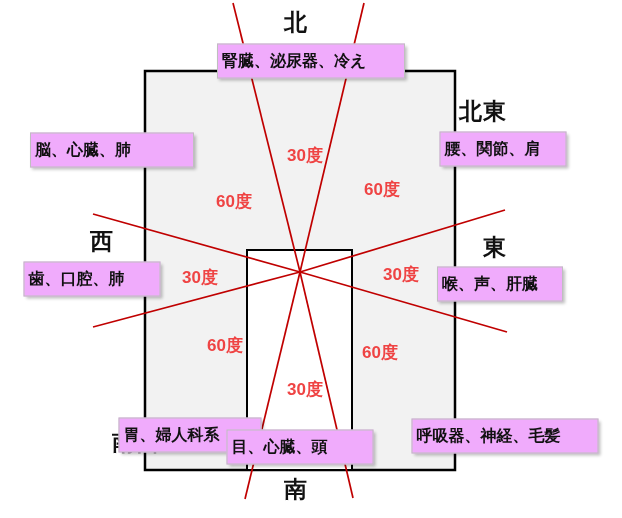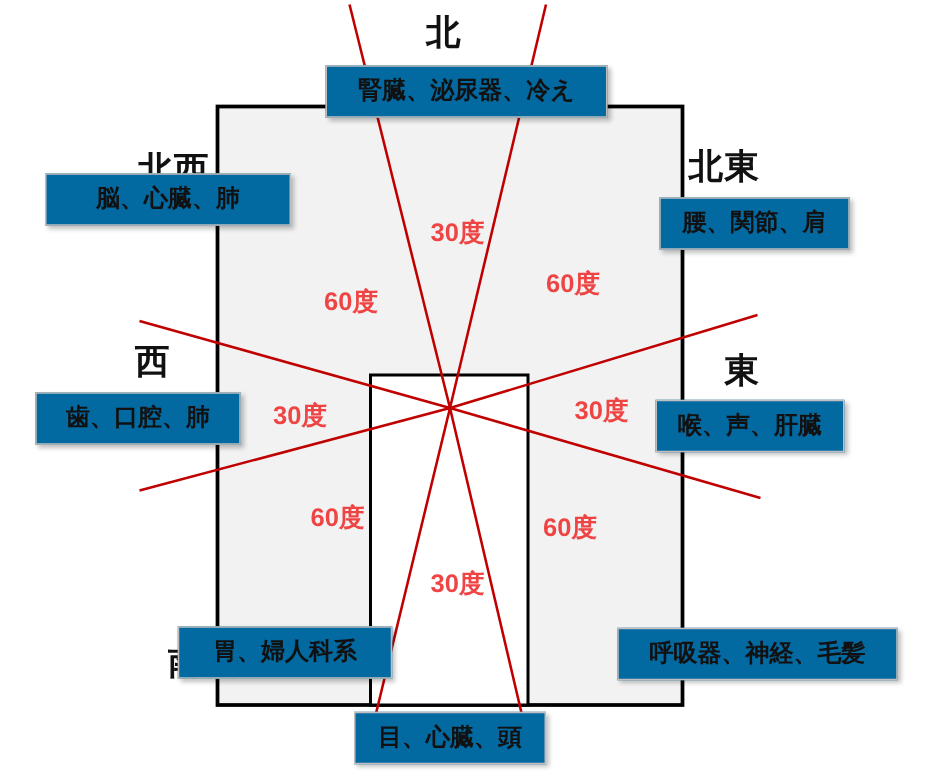--- a/index.html
+++ b/index.html
@@ -7,47 +7,47 @@
     position:relative;width:622px;height:518px;background:#ffffff;overflow:hidden;
     font-family:"Liberation Sans","DejaVu Sans",sans-serif;
   }
   #lines{position:absolute;left:0;top:0;width:622px;height:518px;}
   .dir-label{
     position:absolute;transform:translate(-50%,-50%);
     font-weight:bold;color:#111111;font-size:23px;letter-spacing:1px;white-space:nowrap;
   }
   .ailment-box{
     position:absolute;transform:translate(-50%,-50%);
-    background:#0369a1;border:1.5px solid #bfbfbf;
+    background:#f0abfc;border:1.5px solid #bfbfbf;
     box-shadow:2px 2px 3px rgba(0,0,0,0.25);
     color:#111111;font-size:16px;font-weight:600;
-    text-align:center;padding:6px 4px;white-space:nowrap;box-sizing:border-box;
+    text-align:left;padding:6px 4px;white-space:nowrap;box-sizing:border-box;
   }
   .angle-label{
     position:absolute;transform:translate(-50%,-50%);
     color:#ef4444;font-weight:bold;font-size:17px;white-space:nowrap;
   }
   
   .pos-n-lab{left:296px;top:22px;}
   .pos-nw-lab{left:116px;top:113px;}
   .pos-ne-lab{left:483px;top:111px;}
   .pos-w-lab{left:102px;top:241px;}
   .pos-e-lab{left:495px;top:247px;}
   .pos-sw-lab{left:136px;top:402px;margin-top:40px;}
   .pos-se-lab{left:491px;top:397px;}
   .pos-s-lab{left:296px;top:489px;}
   
   .pos-n-box{left:311px;top:61px;width:188px;}
-  .pos-nw-box{left:112px;top:133px;width:164px;}
+  .pos-nw-box{left:112px;top:150px;width:164px;}
   .pos-ne-box{left:503px;top:149px;width:127px;}
   .pos-w-box{left:92px;top:279px;width:137px;}
   .pos-e-box{left:500px;top:284px;width:126px;}
   .pos-sw-box{left:142px;top:435px;width:143px;margin-left:48px;}
   .pos-se-box{left:494px;top:436px;width:187px;margin-left:11px;}
-  .pos-s-box{left:300px;top:447px;width:128px;margin-top:45px;}
+  .pos-s-box{left:300px;top:447px;width:147px;}
   
   .pos-a-n{left:305px;top:155px;}
   .pos-a-ne{left:382px;top:189px;}
   .pos-a-e{left:401px;top:274px;}
   .pos-a-se{left:380px;top:352px;}
   .pos-a-s{left:305px;top:389px;}
   .pos-a-sw{left:225px;top:345px;}
   .pos-a-w{left:200px;top:277px;}
   .pos-a-nw{left:234px;top:201px;}
 </style>
@@ -68,21 +68,20 @@
       <line x1="300" y1="272" x2="93" y2="214"></line>
       <line x1="300" y1="272" x2="93" y2="327"></line>
       <line x1="300" y1="272" x2="505" y2="210"></line>
       <line x1="300" y1="272" x2="507" y2="332"></line>
       <line x1="300" y1="272" x2="245" y2="499"></line>
       <line x1="300" y1="272" x2="353" y2="498"></line>
     </g>
   </svg>
 
   <div class="dir-label pos-n-lab">北</div>
-  <div class="dir-label pos-nw-lab">北西</div>
   <div class="dir-label pos-ne-lab">北東</div>
   <div class="dir-label pos-w-lab">西</div>
   <div class="dir-label pos-e-lab">東</div>
   <div class="dir-label pos-sw-lab">南西</div>
   <div class="dir-label pos-s-lab">南</div>
 
   <div class="ailment-box pos-n-box">腎臓、泌尿器、冷え</div>
   <div class="ailment-box pos-nw-box">脳、心臓、肺</div>
   <div class="ailment-box pos-ne-box">腰、関節、肩</div>
   <div class="ailment-box pos-w-box">歯、口腔、肺</div>

